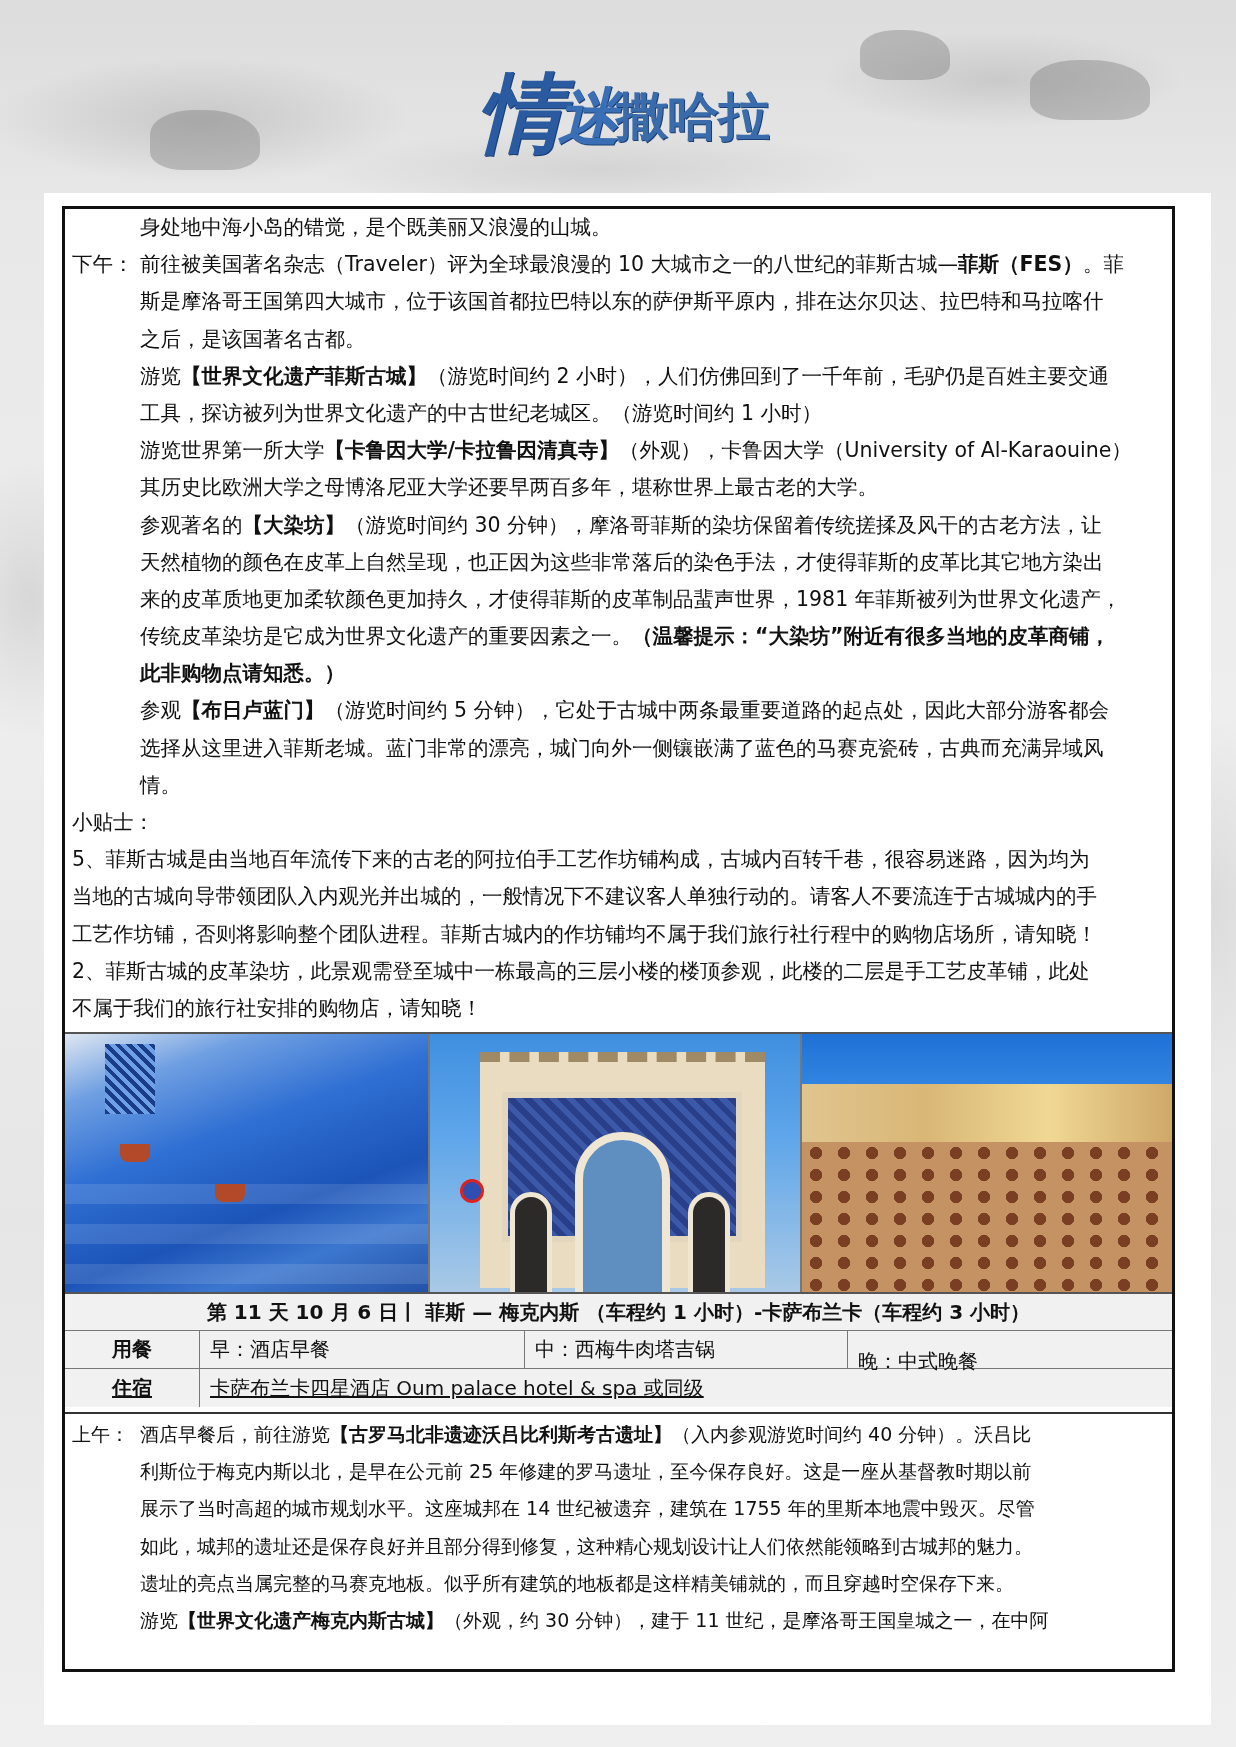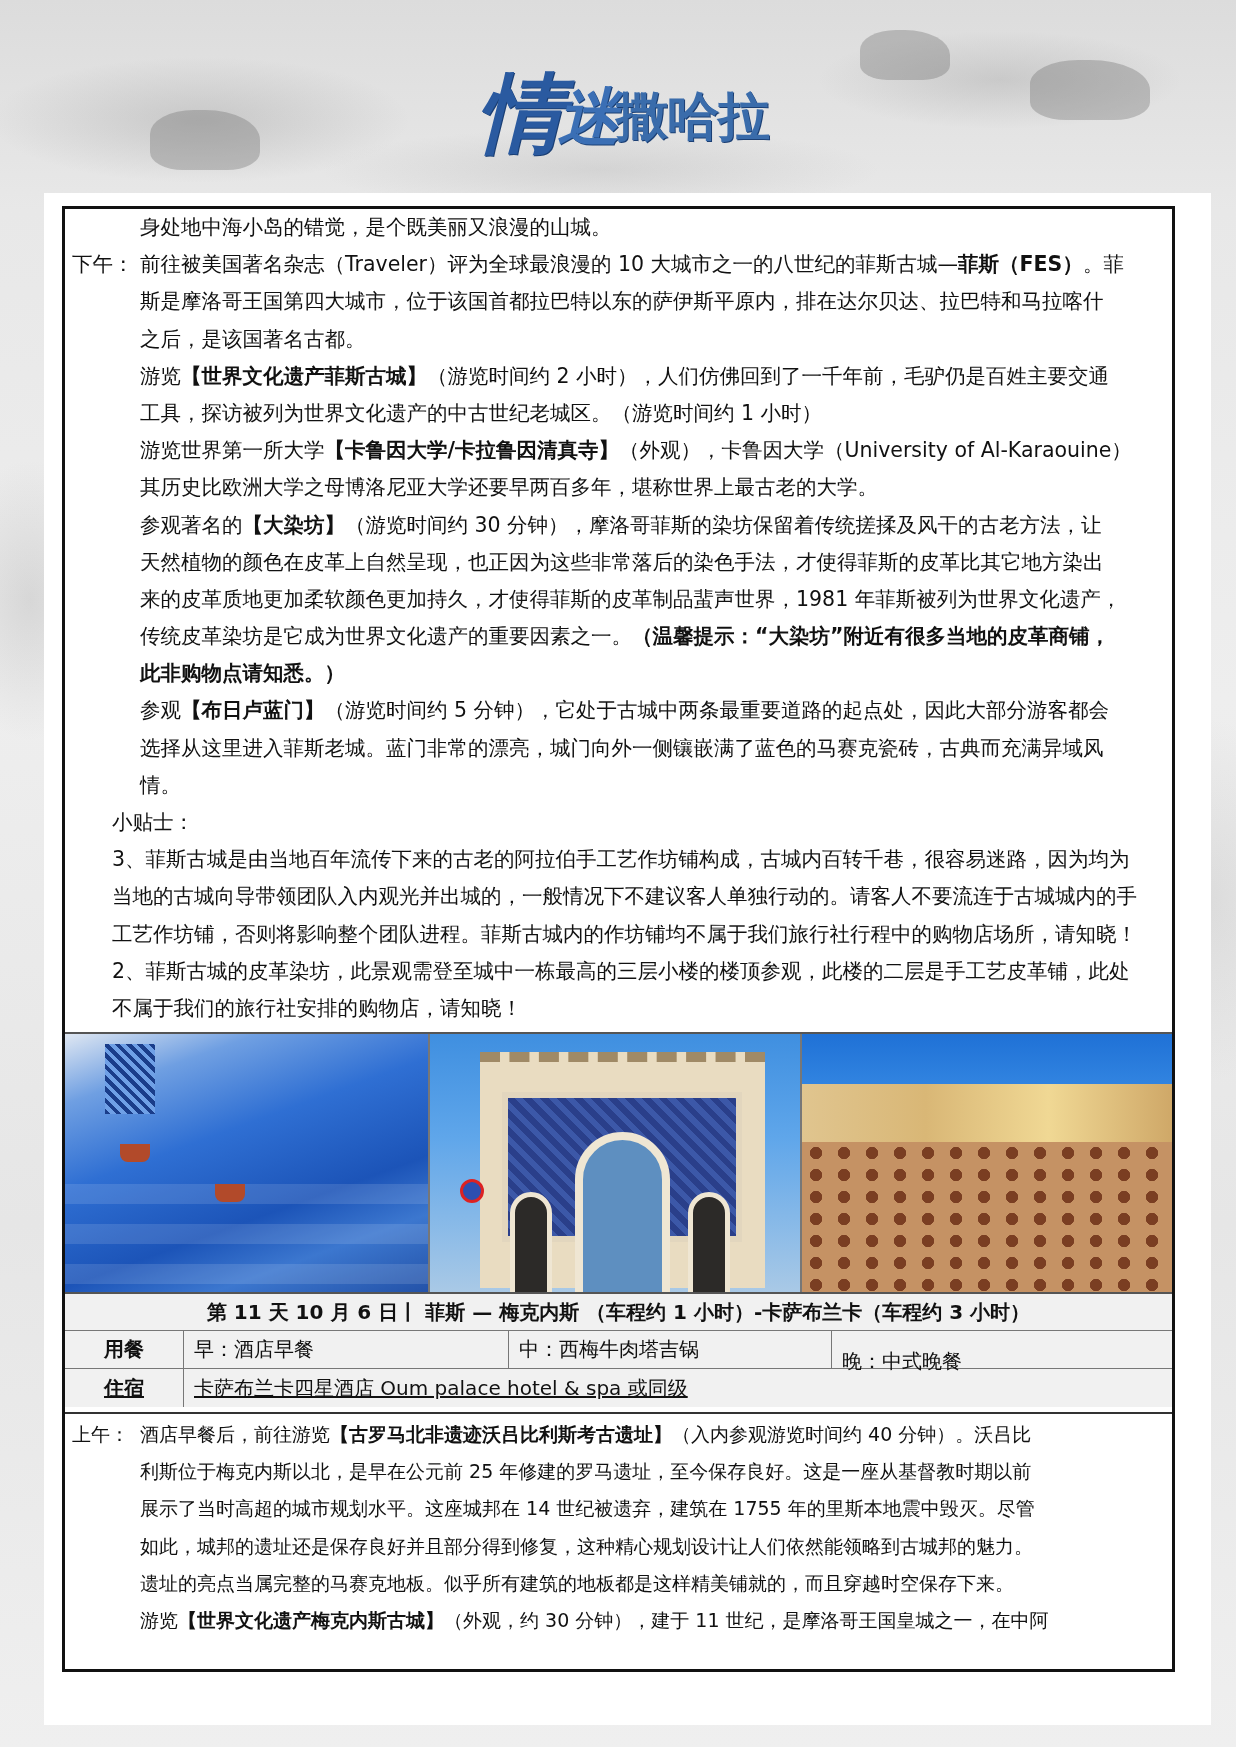--- a/index.html
+++ b/index.html
@@ -49,21 +49,21 @@
     background: #ffffff;
   }
   .frame {
     position: absolute; left: 62px; top: 206px; width: 1113px; height: 1466px;
     border: 3px solid #111; background: #fff;
   }
   .text-block { position: absolute; left: 0; width: 1107px; font-size: 20.5px; line-height: 37.2px; }
   .line { white-space: nowrap; height: 37.2px; position: relative; }
   .indent { padding-left: 75px; }
   .lbl { position: absolute; left: 7px; top: 0; }
-  .flush { padding-left: 7px; margin-left: 40px; }
+  .flush { padding-left: 7px; }
   b, .b { font-weight: bold; }
   .photos {
     position: absolute; left: 0; top: 823px; width: 1107px; height: 262px;
     border-top: 2px solid #555; border-bottom: 2px solid #555;
     display: flex; gap: 0;
   }
   .photo { position: relative; height: 100%; overflow: hidden; border-right: 2px solid #777; }
   .photo:last-child { border-right: none; }
   .p1 { width: 365px; background: linear-gradient(160deg, #dfe7f2 0%, #6f9fe2 18%, #2f6fd3 40%, #1c54b8 65%, #3c77cf 80%, #2352a8 100%); }
   .p2 { width: 372px; background: linear-gradient(180deg, #3f8fe0 0%, #5fa6ea 40%, #a9c9e6 100%); }
@@ -87,21 +87,21 @@
     position: absolute; left: 0; top: 1087px; width: 1107px;
     border-collapse: collapse; font-size: 20px;
   }
   .day-head {
     height: 37px; background: #f1f1f1; text-align: center; font-weight: bold; font-size: 20px;
     border-bottom: 1px solid #777;
   }
   .row { display: flex; height: 38px; border-bottom: 1px solid #777; background: #f1f1f1; }
   .cell { display: flex; align-items: center; padding-left: 10px; border-right: 1px solid #777; }
   .cell:last-child { border-right: none; }
-  .cell.key { width: 119px; justify-content: center; padding-left: 0; font-weight: bold; }
+  .cell.key { width: 135px; justify-content: center; padding-left: 0; font-weight: bold; }
   .body2 { position: absolute; left: 0; top: 1203px; width: 1107px; font-size: 19px; line-height: 37.2px; border-top: 2px solid #333; padding-top: 2px; }
 </style>
 </head>
 <body>
 
 <div class="bg-texture"></div>
 <div class="camel" style="left:150px;top:110px;width:110px;height:60px;"></div>
 <div class="camel" style="left:860px;top:30px;width:90px;height:50px;"></div>
 <div class="camel" style="left:1030px;top:60px;width:120px;height:60px;"></div>
 
@@ -149,21 +149,21 @@
       <b>此非购物点请知悉。）</b>
     </div>
 
     <div class="line indent">
       <span>参观</span><b>【布日卢蓝门】</b><span>（游览时间约  5 分钟），它处于古城中两条最重要道路的起点处，因此大部分游客都会</span>
     </div>
     <div class="line indent">选择从这里进入菲斯老城。蓝门非常的漂亮，城门向外一侧镶嵌满了蓝色的马赛克瓷砖，古典而充满异域风</div>
     <div class="line indent">情。</div>
 
     <div class="line flush">小贴士：</div>
-    <div class="line flush">3、菲斯古城是由当地百年流传下来的古老的阿拉伯手工艺作坊铺构成，古城内百转千巷，很容易迷路，因为均为</div>
+    <div class="line flush">5、菲斯古城是由当地百年流传下来的古老的阿拉伯手工艺作坊铺构成，古城内百转千巷，很容易迷路，因为均为</div>
     <div class="line flush">当地的古城向导带领团队入内观光并出城的，一般情况下不建议客人单独行动的。请客人不要流连于古城城内的手</div>
     <div class="line flush">工艺作坊铺，否则将影响整个团队进程。菲斯古城内的作坊铺均不属于我们旅行社行程中的购物店场所，请知晓！</div>
     <div class="line flush">2、菲斯古城的皮革染坊，此景观需登至城中一栋最高的三层小楼的楼顶参观，此楼的二层是手工艺皮革铺，此处</div>
     <div class="line flush">不属于我们的旅行社安排的购物店，请知晓！</div>
   </div>
 
   <div class="photos">
     <div class="photo p1">
       <div class="stairs" style="top:150px;"></div>
       <div class="stairs" style="top:190px;"></div>

